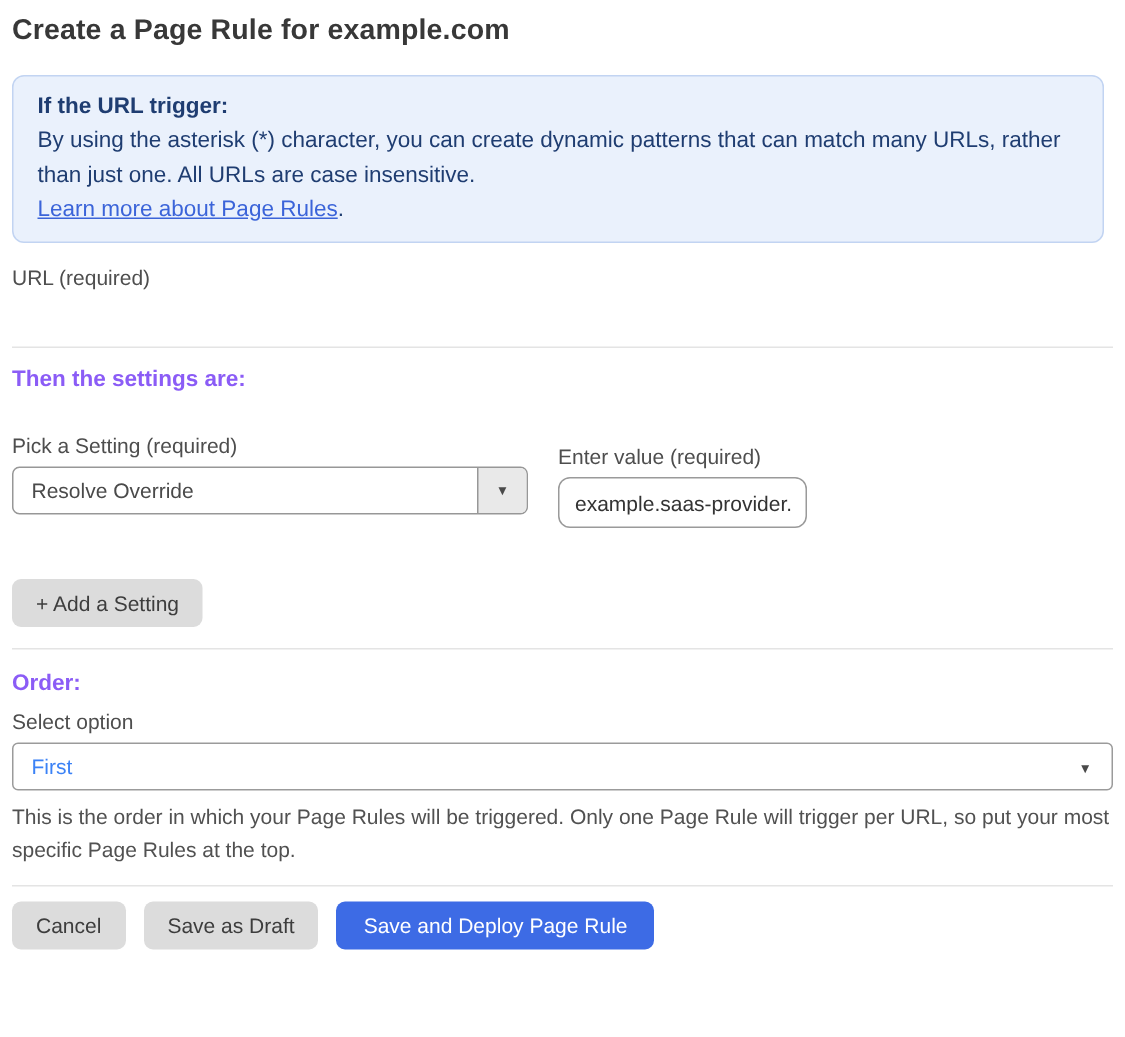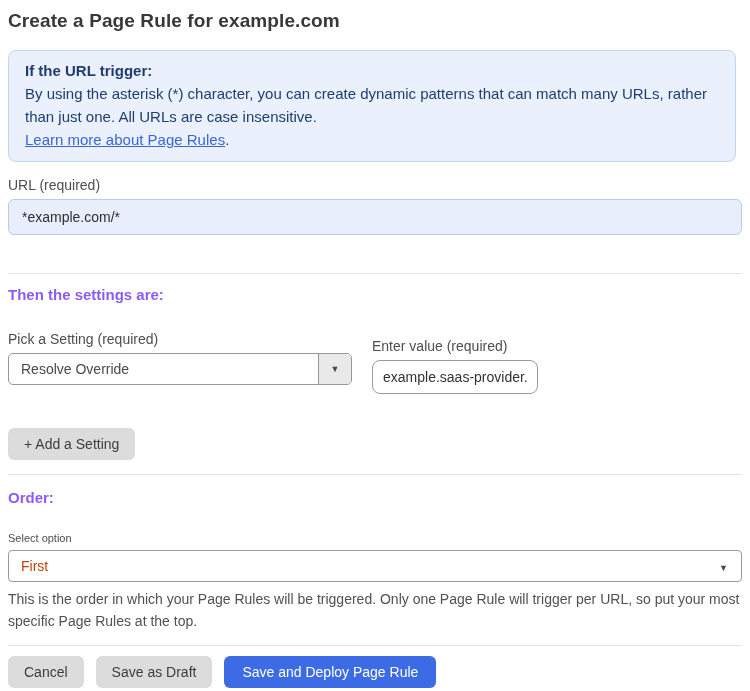--- a/index.html
+++ b/index.html
@@ -70,46 +70,45 @@
     font-family:"Liberation Sans", sans-serif;outline:none;
   }
   .btn{
     display:inline-flex;align-items:center;justify-content:center;
     height:32px;border:none;border-radius:6px;cursor:pointer;
     font-family:"Liberation Sans", sans-serif;font-size:14px;
   }
   .btn-gray{background:var(--gray-btn);color:#3D3D3D;padding:0 16px;}
   .btn-add{margin-top:34px;}
   .btn-primary{background:var(--accent-blue);color:#fff;padding:0 18px;}
-  .order-label{margin-top:26px;font-size:11px;color:var(--text-label);}
+  .order-label{margin-top:9px;font-size:14px;color:var(--text-label);}
   .select-full{
     margin-top:6px;width:734px;height:32px;
     border:1px solid #9B9B9B;border-radius:4px;background:#fff;
     display:flex;align-items:center;cursor:pointer;
   }
-  .select-full .select-value{flex:1;padding-left:12px;font-size:14px;color:#c2410c;}
+  .select-full .select-value{flex:1;padding-left:12px;font-size:14px;color:#3b82f6;}
   .select-full .select-arrow{padding-right:13px;}
   .help-text{margin-top:6px;width:734px;font-size:14px;line-height:22px;color:#515151;}
   .footer-buttons{margin-top:10px;display:flex;align-items:center;gap:12px;}
 </style>
 </head>
 <body>
 
 <div class="page">
 
   <h1 class="page-title">Create a Page Rule for example.com</h1>
 
   <div class="info-box">
     <div class="info-heading">If the URL trigger:</div>
     <div>By using the asterisk (*) character, you can create dynamic patterns that can match many URLs, rather than just one. All URLs are case insensitive.</div>
     <div><a class="info-link">Learn more about Page Rules</a><span class="info-link-suffix">.</span></div>
   </div>
 
   <div class="field-label">URL (required)</div>
-  <input class="url-input" type="text" value="*example.com/*" style="">
 
   <hr class="divider d1">
 
   <div class="section-heading h-settings">Then the settings are:</div>
 
   <div class="settings-row">
     <div class="col-left">
       <div class="col-label">Pick a Setting (required)</div>
       <div class="dropdown">
         <div class="dropdown-value">Resolve Override</div>

